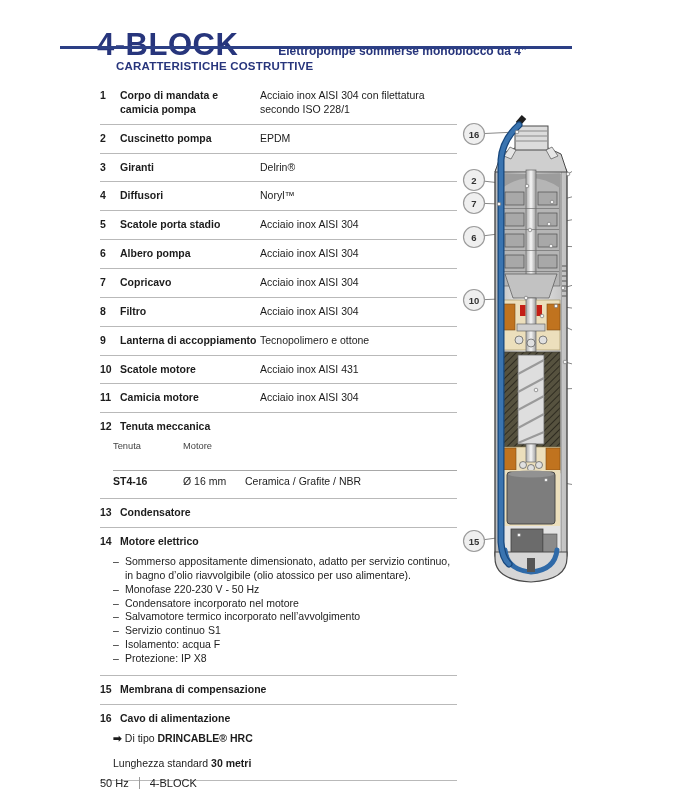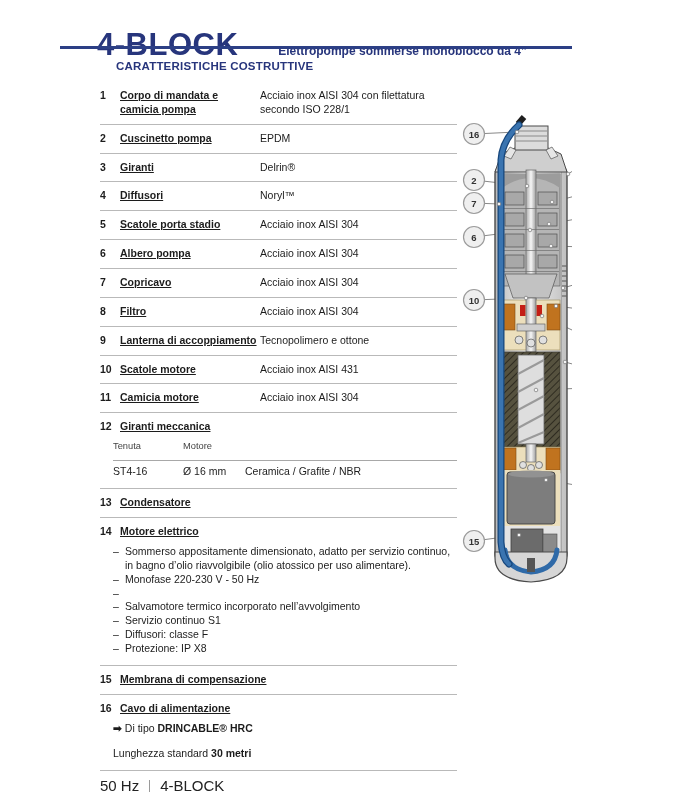--- a/index.html
+++ b/index.html
@@ -13,37 +13,37 @@
   .title { font-size:31px; font-weight:bold; color:#27357c; letter-spacing:.5px; }
   .subtitle { font-size:12px; font-weight:bold; color:#27357c;margin-top:36px; }
   .hrule { position:absolute; left:60px; top:46px; width:596px; height:2.5px; background:#2c3f85; }
   .section-title { position:absolute; left:116px; top:60px; font-size:11.5px; font-weight:bold; color:#27357c; letter-spacing:.2px; }
   
   .list { position:absolute; left:100px; top:82px; width:357px; font-size:10.5px; line-height:1.32; }
   .row { display:grid; grid-template-columns:20px 140px 1fr; padding:7px 0 7px 0; border-bottom:1px solid #b9b9b9; }
   .row.wide { display:block; }
   .row.wide .head { display:grid; grid-template-columns:20px 1fr; }
   .num { font-weight:bold; }
-  .nm { font-weight:bold; white-space:nowrap;text-decoration:underline; }
+  .nm { font-weight:bold; white-space:nowrap; }
   .nm .blk { display:block; }
   .val b { font-weight:normal; }
   .sub { margin:6px 0 2px 13px; }
   
   .seal-h, .seal-v { display:grid; grid-template-columns:70px 62px 1fr; }
-  .seal-h { font-size:9.3px; color:#444; font-weight:normal; padding-bottom:8px; border-bottom:1px solid #a8a8a8; margin-bottom:4px; }
-  .seal-v b { font-weight:normal; }
+  .seal-h { font-size:9.3px; color:#444; font-weight:normal; padding-bottom:18px; border-bottom:1px solid #a8a8a8; margin-bottom:4px; }
+  .seal-v b { font-weight:bold; }
   
   .bullet { display:flex; gap:4px; }
   .bullet .dash { width:8px; flex:none; }
   
   .cable-l1 { margin-bottom:12px; }
   .cable-l1 .arrow { font-weight:bold; margin-right:3px; }
   .cable-len { margin-top:8px; }
   
-  .footer { position:absolute; left:100px; top:777px; display:flex; align-items:center; gap:10px; font-size:15px; color:#222; }
+  .footer { position:absolute; left:100px; top:777px; display:flex; align-items:center; gap:10px; font-size:11px; color:#222; }
   .fdiv { width:1px; height:12px; background:#9a9a9a; }
   
   .diagram { position:absolute; left:445px; top:112px; width:190px; height:505px; }
   svg text.cnum { font-family:"Liberation Sans", sans-serif; font-size:9.5px; font-weight:bold; fill:#333; }
 </style>
 </head>
 <body>
 
 <div class="page">
 
@@ -122,21 +122,21 @@
 
     <div class="row">
       <span class="num">11</span>
       <span class="nm">Camicia motore</span>
       <span class="val"><span>Acciaio inox </span><b>AISI 304</b></span>
     </div>
 
     <div class="row wide">
       <div class="head">
         <span class="num">12</span>
-        <span class="nm">Giranti meccanica</span>
+        <span class="nm">Tenuta meccanica</span>
       </div>
       <div class="sub seal">
         <div class="seal-h">
           <span>Tenuta</span>
             <span>Motore</span>
         </div>
         <div class="seal-v">
           <b>ST4-16</b>
             <span>Ø 16 mm</span>
             <span>Ceramica / Grafite / NBR</span>
@@ -159,32 +159,33 @@
         <div class="bullet">
             <span class="dash">–</span>
             <span>Sommerso appositamente dimensionato, adatto per servizio continuo, in bagno d’olio riavvolgibile (olio atossico per uso alimentare).</span>
           </div>
         <div class="bullet">
             <span class="dash">–</span>
             <span>Monofase 220-230 V - 50 Hz</span>
           </div>
         <div class="bullet">
             <span class="dash">–</span>
+            <span>Condensatore incorporato nel motore</span>
           </div>
         <div class="bullet">
             <span class="dash">–</span>
             <span>Salvamotore termico incorporato nell’avvolgimento</span>
           </div>
         <div class="bullet">
             <span class="dash">–</span>
             <span>Servizio continuo S1</span>
           </div>
         <div class="bullet">
             <span class="dash">–</span>
-            <span>Diffusori: classe F</span>
+            <span>Isolamento: acqua F</span>
           </div>
         <div class="bullet">
             <span class="dash">–</span>
             <span>Protezione: IP X8</span>
           </div>
       </div>
     </div>
 
     <div class="row">
       <span class="num">15</span>

